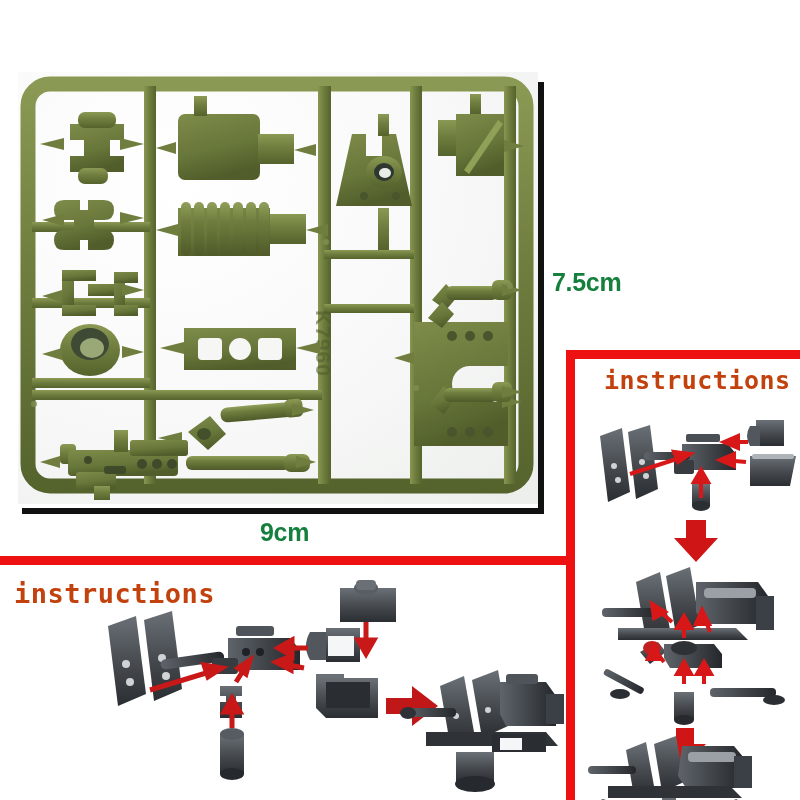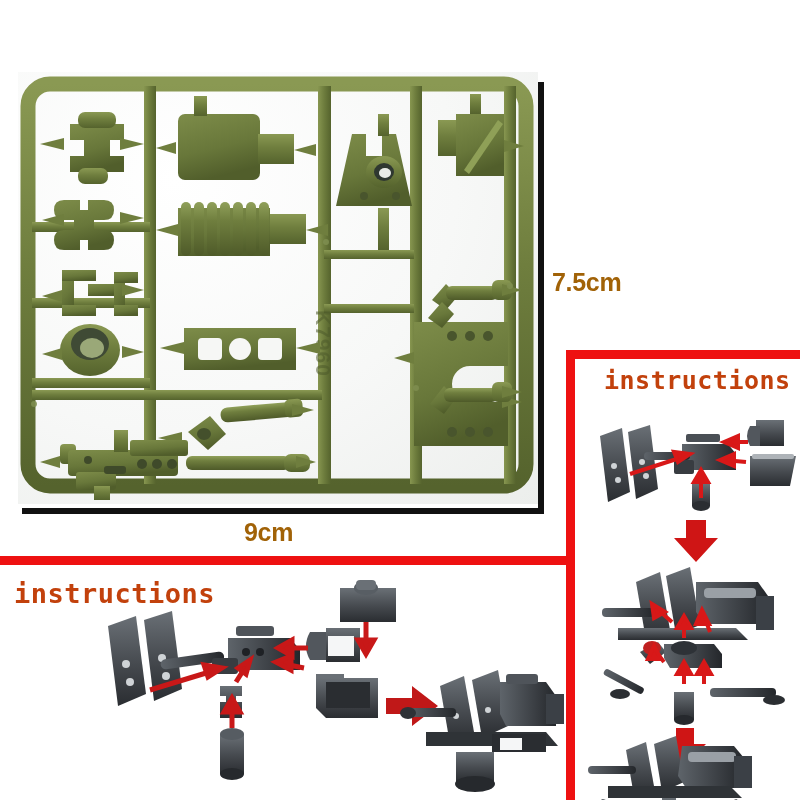--- a/index.html
+++ b/index.html
@@ -34,29 +34,29 @@
     background: #111111;
   }
   .dim-line-h {
     position: absolute;
     left: 22px; top: 508px;
     width: 522px; height: 6px;
     background: #111111;
   }
   .dim-label {
     position: absolute;
-    color: #a16207;
+    color: #15803d;
     font-size: 25px;
     font-weight: 600;
     letter-spacing: -0.3px;
     font-family: "Liberation Sans", sans-serif;
     white-space: nowrap;
   }
   .dim-h-label { left: 552px; top: 268px; }
-  .dim-w-label { left: 244px; top: 518px; }
+  .dim-w-label { left: 260px; top: 518px; }
 
   
   .sprue-wrap { position: absolute; left: 0; top: 0; width: 520px; height: 432px; }
 
   
   .instr-panel-right {
     position: absolute;
     left: 566px; top: 350px;
     width: 234px; height: 450px;
     background: #ffffff;

